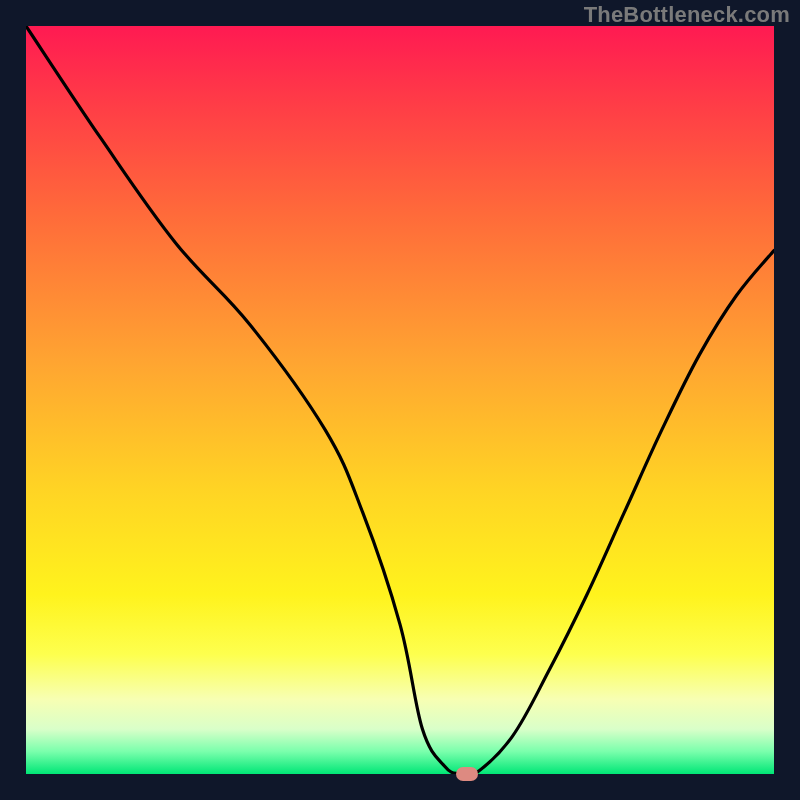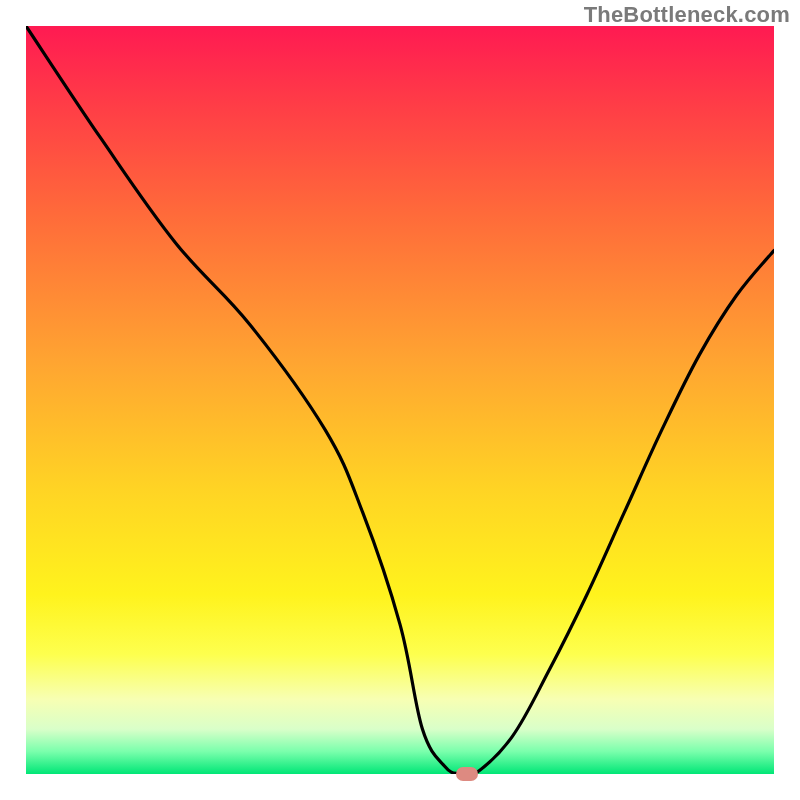--- a/index.html
+++ b/index.html
@@ -8,21 +8,21 @@
     width: 800px;
     height: 800px;
     background: #000;
     overflow: hidden;
     font-family: Arial, Helvetica, sans-serif;
   }
   .frame {
     position: relative;
     width: 800px;
     height: 800px;
-    background: #ffffff;
+    background: #0f172a;
   }
   .watermark {
     position: absolute;
     top: 2px;
     right: 10px;
     color: #7a7a7a;
     font-size: 22px;
     font-weight: 600;
     letter-spacing: 0.2px;
     z-index: 5;

